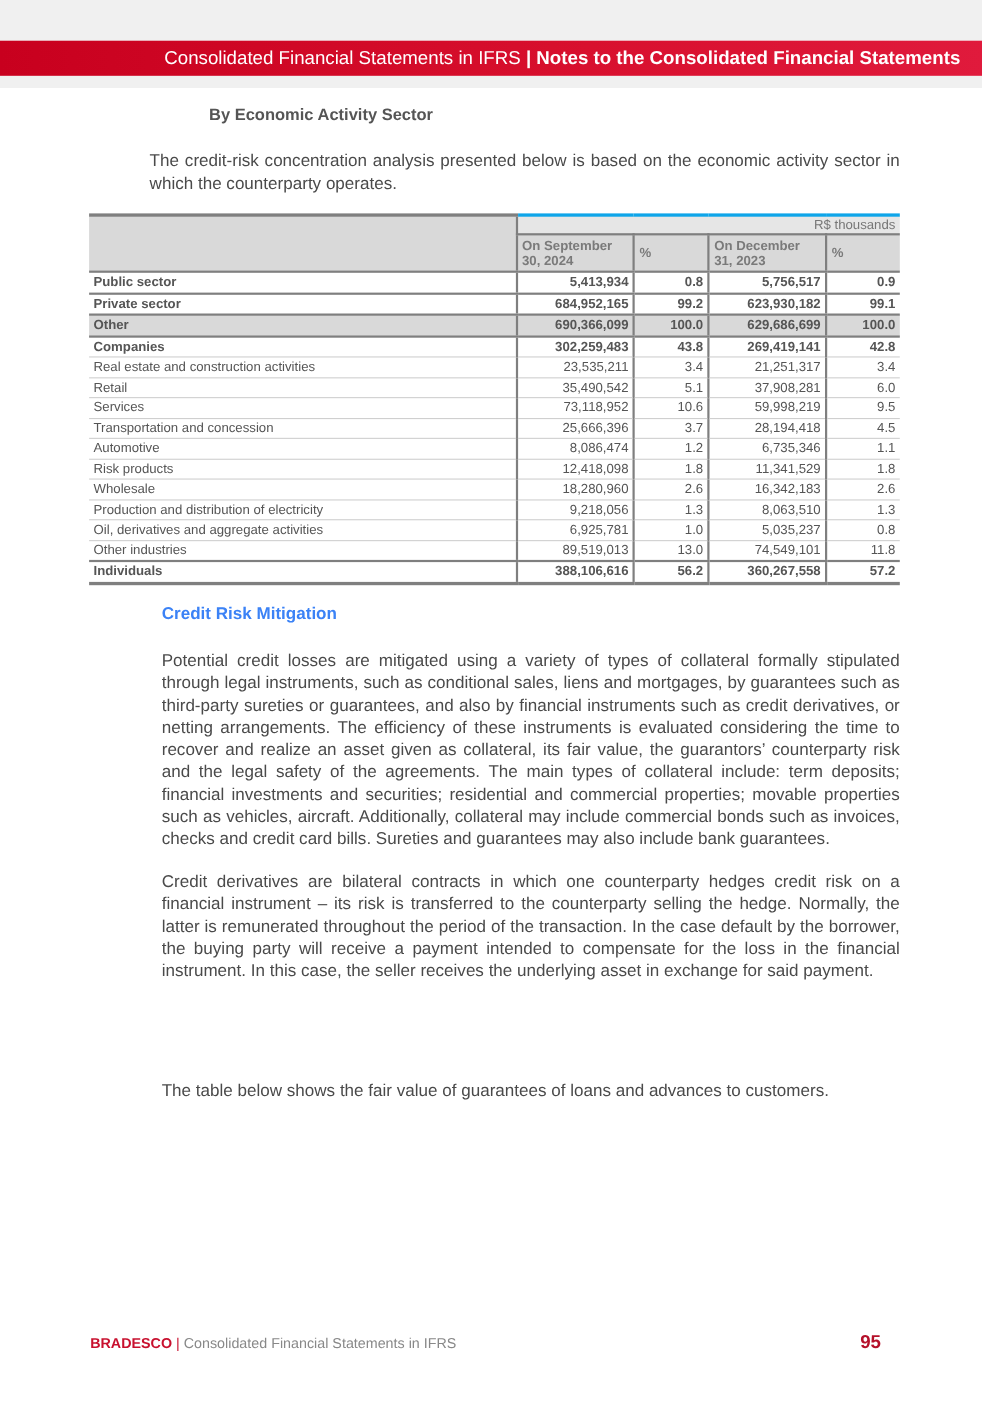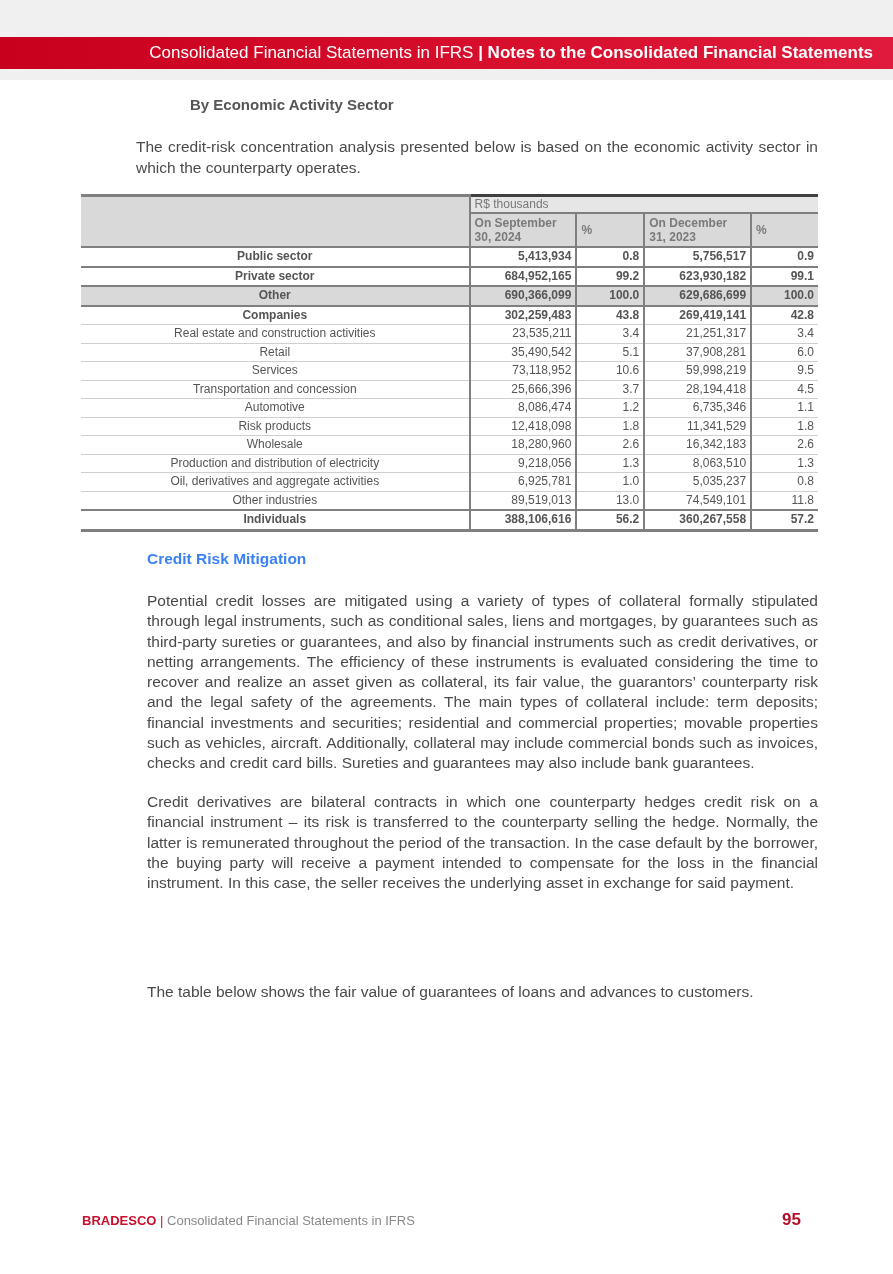--- a/index.html
+++ b/index.html
@@ -32,23 +32,23 @@
   }
 
   table.credit {
     position: absolute; left: 81px; top: 194px; width: 737px;
     border-collapse: collapse; font-family: "Liberation Sans", sans-serif;
     font-size: 12px; color: #555;
   }
   table.credit td, table.credit th { padding: 0 4px; height: 17.5px; line-height: 17px; }
   table.credit th { font-weight: bold; }
   .hdr-blank { background: #d9d9d9; border-top: 3px solid #7f7f7f; }
-  .hdr-units { background: #e6e6e6; text-align: left; font-weight: normal !important; color: #777; border-top: 3px solid #404040; border-left: 2px solid #7f7f7f; border-bottom: 2px solid #7f7f7f; height: 15px !important; line-height: 15px !important; }
+  .hdr-units { background: #e6e6e6; text-align: right; font-weight: normal !important; color: #777; border-top: 3px solid #0ea5e9; border-left: 2px solid #7f7f7f; border-bottom: 2px solid #7f7f7f; height: 15px !important; line-height: 15px !important; }
   .hdr-col { background: #d9d9d9; color: #7a7a7a; text-align: left; line-height: 14px !important; padding: 2px 4px !important; border-left: 2px solid #7f7f7f; border-bottom: 2px solid #7f7f7f; }
-  td.lbl { text-align: center; width: 381px; }
+  td.lbl { text-align: left; width: 381px; }
   td.num { text-align: right; border-left: 2px solid #7f7f7f; }
   td.c1 { width: 97px; }
   td.c2 { width: 58px; }
   td.c3 { width: 97px; }
   td.c4 { width: 58px; }
   tr.bold td { font-weight: bold; }
   tr.thick-bottom td { border-bottom: 2px solid #7f7f7f; }
   tr.thin-bottom td { border-bottom: 1px solid #cfcfcf; }
   tr.total td { background: #d9d9d9; }
   tr.last td { border-bottom: 3px solid #7f7f7f; }

